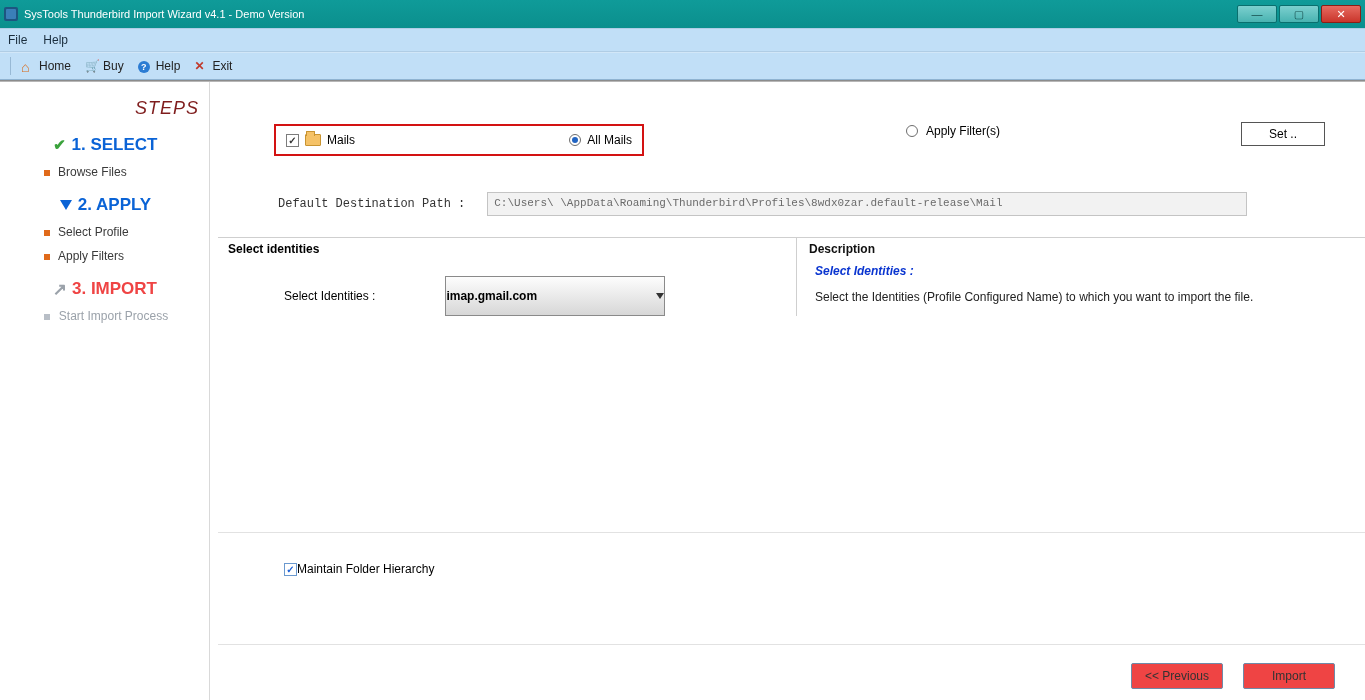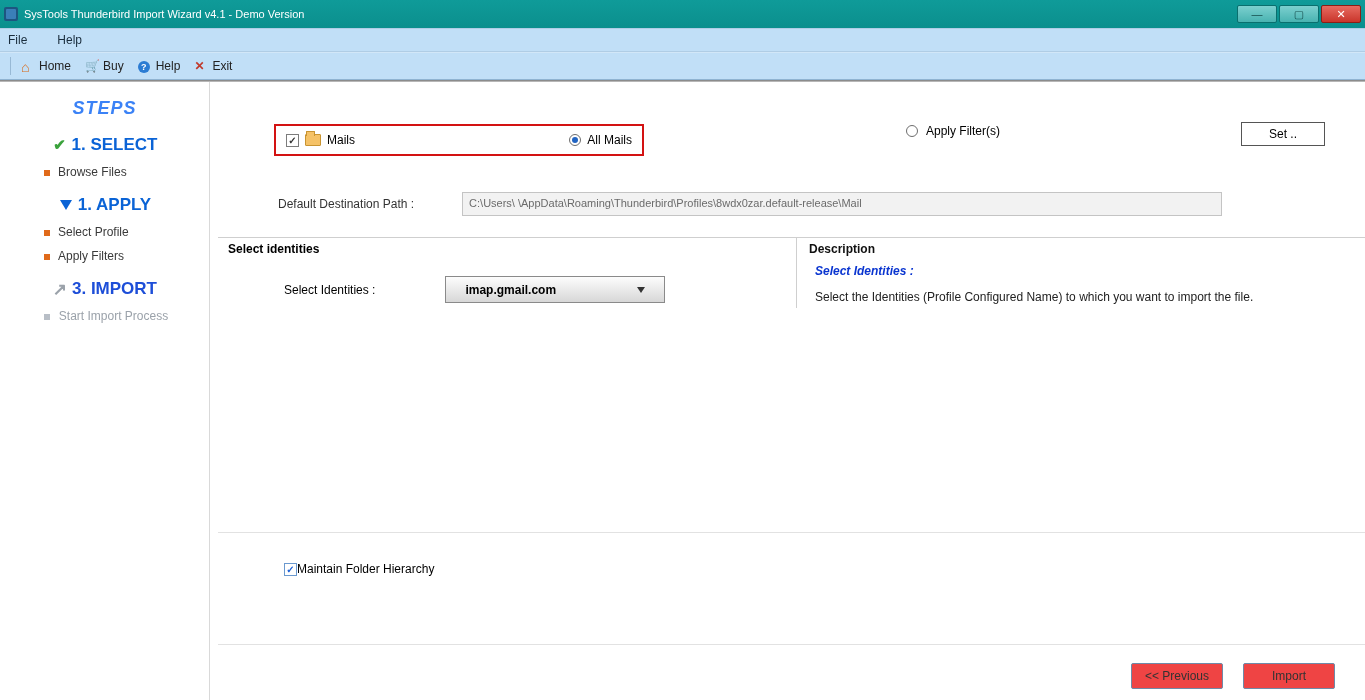--- a/index.html
+++ b/index.html
@@ -4,37 +4,37 @@
 <style>
   * { box-sizing: border-box; margin: 0; padding: 0; }
   html, body { width: 1365px; height: 700px; font-family: "Segoe UI", Arial, sans-serif; font-size: 12px; background: #fff; overflow: hidden; }
   .titlebar { height: 28px; background: linear-gradient(#0f9b99,#0b8f8d); color: #fff; display: flex; align-items: center; padding: 0 4px; }
   .titlebar .appicon { width: 14px; height: 14px; background: #1d5580; border-radius: 2px; display:inline-block; margin-right:6px; position:relative;}
   .titlebar .appicon::after{content:"";position:absolute;left:2px;top:2px;width:10px;height:10px;background:#3a7fb8;border-radius:1px;}
   .titlebar .title { font-size: 11px; }
   .titlebar .winbtns { margin-left: auto; display:flex; gap:0; }
   .titlebar .winbtn { width: 40px; height: 18px; border: 1px solid #0a6f6e; background: linear-gradient(#7cd0cf,#49b3b1); display:flex; align-items:center; justify-content:center; font-size:11px; color:#154d4c; border-radius:2px; margin-left:2px;}
   .titlebar .winbtn.close{ background: linear-gradient(#e76b60,#c9352b); color:#fff; border-color:#8a1e16;}
-  .menubar { height: 24px; background: #c1dff7; border-top:1px solid #b0cde5; border-bottom:1px solid #b0cde5; display:flex; align-items:center; padding:0 8px; gap:30px;}
+  .menubar { height: 24px; background: #c1dff7; border-top:1px solid #b0cde5; border-bottom:1px solid #b0cde5; display:flex; align-items:center; padding:0 8px; gap:16px;}
   .menubar span{ color:#1a2d3d; }
   .toolbar { height: 28px; background: #c1dff7; border-bottom:1px solid #8fb3d1; display:flex; align-items:center; padding:0 10px; gap:6px; border-top:1px solid #d2e7f8;}
   .toolbar .titem{ display:flex; align-items:center; gap:4px; color:#222; padding:0 4px;}
   .toolbar .sep{ width:1px; height:18px; background:#98b9d5;}
   .ticon{ width:14px; height:14px; display:inline-block;}
   .ticon.home::before{content:"⌂"; color:#d96a1a; font-size:14px;}
   .ticon.buy::before{content:"🛒"; font-size:12px; color:#c0392b;}
   .ticon.help::before{content:"?"; background:#2b7cd3;color:#fff;border-radius:50%;width:12px;height:12px;display:inline-flex;align-items:center;justify-content:center;font-size:9px;font-weight:bold;}
   .ticon.exit::before{content:"✕"; color:#c0392b; font-weight:bold;}
   .thinrule{height:2px;background:#b7b7b7;border-top:1px solid #8c8c8c;}
   .workspace{ display:flex; height: calc(700px - 22px - 24px - 28px - 2px); }
   .sidebar{ width:210px; border-right:1px solid #d9d9d9; padding:16px 10px 0 10px; text-align:center;}
-  .steps-hdr{ color:#3b82f6; font-weight:700; font-size:18px; font-style:italic; letter-spacing:1px;}
+  .steps-hdr{ color:#7f1d1d; font-weight:400; font-size:18px; font-style:italic; letter-spacing:1px;text-align:right;}
   .step{ margin-top:16px; font-size:17px; font-weight:700; display:flex; align-items:center; justify-content:center; gap:4px;}
   .step.active{ color:#0a63d6;}
-  .step.inactive{ color:#1d4ed8;}
+  .step.inactive{ color:#ef4444;}
   .step .sicon{ width:16px;height:16px;display:inline-flex;align-items:center;justify-content:center;}
   .check::before{content:"✔";color:#3aa23b;font-size:15px;font-weight:bold;}
   .funnel::before{content:"";display:inline-block;width:0;height:0;border-left:6px solid transparent;border-right:6px solid transparent;border-top:10px solid #0a63d6;}
   .arrow::before{content:"↗";color:#9ba2aa;font-weight:bold;}
   .substeps{ margin-top:10px; text-align:left; padding-left:48px;}
   .substep{ color:#3a3a3a; margin:10px 0; position:relative;}
   .substep::before{content:"";display:inline-block;width:6px;height:6px;background:#e06a1a;position:absolute;left:-14px;top:5px;}
   .substep.inactive{ color:#9ba2aa;}
   .substep.inactive::before{background:#b8bec6;}
   .main{ flex:1; position:relative; padding:0; overflow:hidden;}
@@ -42,28 +42,28 @@
   .redbox{ border:2px solid #d31212; padding:6px 10px; display:flex; align-items:center; width:370px; height:32px; justify-content:space-between;}
   .chk{ width:13px;height:13px; border:1px solid #7c7c7c; display:inline-flex;align-items:center;justify-content:center;font-size:10px;color:#333;background:#fff;}
   .chk.checked::before{content:"✓";font-weight:bold;}
   .foldericon{width:16px;height:12px;background:#f5c267;border:1px solid #c99431;border-radius:1px;display:inline-block;position:relative;margin:0 6px;}
   .foldericon::before{content:"";position:absolute;top:-4px;left:0;width:7px;height:4px;background:#f5c267;border:1px solid #c99431;border-bottom:none;border-radius:1px 1px 0 0;}
   .radio{width:12px;height:12px;border:1px solid #6d6d6d;border-radius:50%;display:inline-flex;align-items:center;justify-content:center;background:#fff;}
   .radio.selected::after{content:"";width:6px;height:6px;background:#2265c3;border-radius:50%;}
   .radiolabel{display:flex;align-items:center;gap:6px;}
   .applyfilter{ position:absolute; left:632px; top:0; display:flex;align-items:center;gap:8px;}
   .setbtn{ position:absolute; right:0; top:-2px; width:84px; height:24px; border:1px solid #555; background:#fff; text-align:center; line-height:22px;}
-  .destrow{ position:absolute; left:68px; top:110px; display:flex; align-items:center; gap:48px;}
+  .destrow{ position:absolute; left:68px; top:110px; display:flex; align-items:center; gap:22px;font-family:Liberation Mono, monospace;}
   .destlabel{ color:#333;}
   .destfield{ width:760px; height:24px; border:1px solid #c4c4c4; background:#f2f2f2; color:#6b6b6b; padding:0 6px; line-height:20px; font-size:11px;}
   .idrow{ position:absolute; left:8px; right:0; top:155px; display:flex;}
   .idpanel{ width:578px; border-top:1px solid #cfcfcf; padding:4px 10px 0 10px;}
   .idpanel .legend{ font-weight:bold; color:#000000; margin-bottom:20px;}
   .idpanel .sel{display:flex;align-items:center;gap:70px;padding-left:56px;}
-  .combo{ width:220px; height:27px; border:1px solid #8a8a8a; background:linear-gradient(#fdfdfd,#d7d7d7); display:flex; align-items:center; padding:0 19px; justify-content:space-between; font-weight:bold;}
+  .combo{ width:220px; height:40px; border:1px solid #8a8a8a; background:linear-gradient(#fdfdfd,#d7d7d7); display:flex; align-items:center; padding:0 0; justify-content:space-between; font-weight:bold;}
   .combo .arrowdn{width:0;height:0;border-left:4px solid transparent;border-right:4px solid transparent;border-top:6px solid #333;}
   .descpanel{ flex:1; border-top:1px solid #cfcfcf; border-left:1px solid #cfcfcf; padding:4px 12px;}
   .descpanel .legend{ font-weight:bold; color:#111; margin-bottom:8px;}
   .descpanel .subh{ color:#0a35d0; font-style:italic; font-weight:bold; margin:6px 0 12px 6px;}
   .descpanel .body{ color:#222; margin-left:6px;}
   .panelbottomline{ position:absolute; left:8px; right:0; top:450px; border-top:1px solid #e2e2e2;}
   .maintain{ position:absolute; left:74px; top:480px; display:flex; align-items:center; }
   .chk.blue{border-color:#6a99cf;}
   .chk.blue.checked::before{color:#1a5fd6;}
   .footer{ position:absolute; left:8px; right:0; bottom:0; height:62px; border-top:1px solid #e2e2e2; background:#fff; display:flex; align-items:center; justify-content:flex-end; padding-right:30px; gap:20px;}
@@ -115,21 +115,21 @@
     <div class="step active">
       <span class="sicon check"></span>
       <span>1. SELECT</span>
     </div>
     <div class="substeps">
       <div class="substep">Browse Files</div>
     </div>
 
     <div class="step active">
       <span class="sicon funnel"></span>
-      <span>1. APPLY</span>
+      <span>2. APPLY</span>
     </div>
     <div class="substeps">
       <div class="substep">Select Profile</div>
       <div class="substep">Apply Filters</div>
     </div>
 
     <div class="step inactive">
       <span class="sicon arrow"></span>
       <span>3. IMPORT</span>
     </div>

